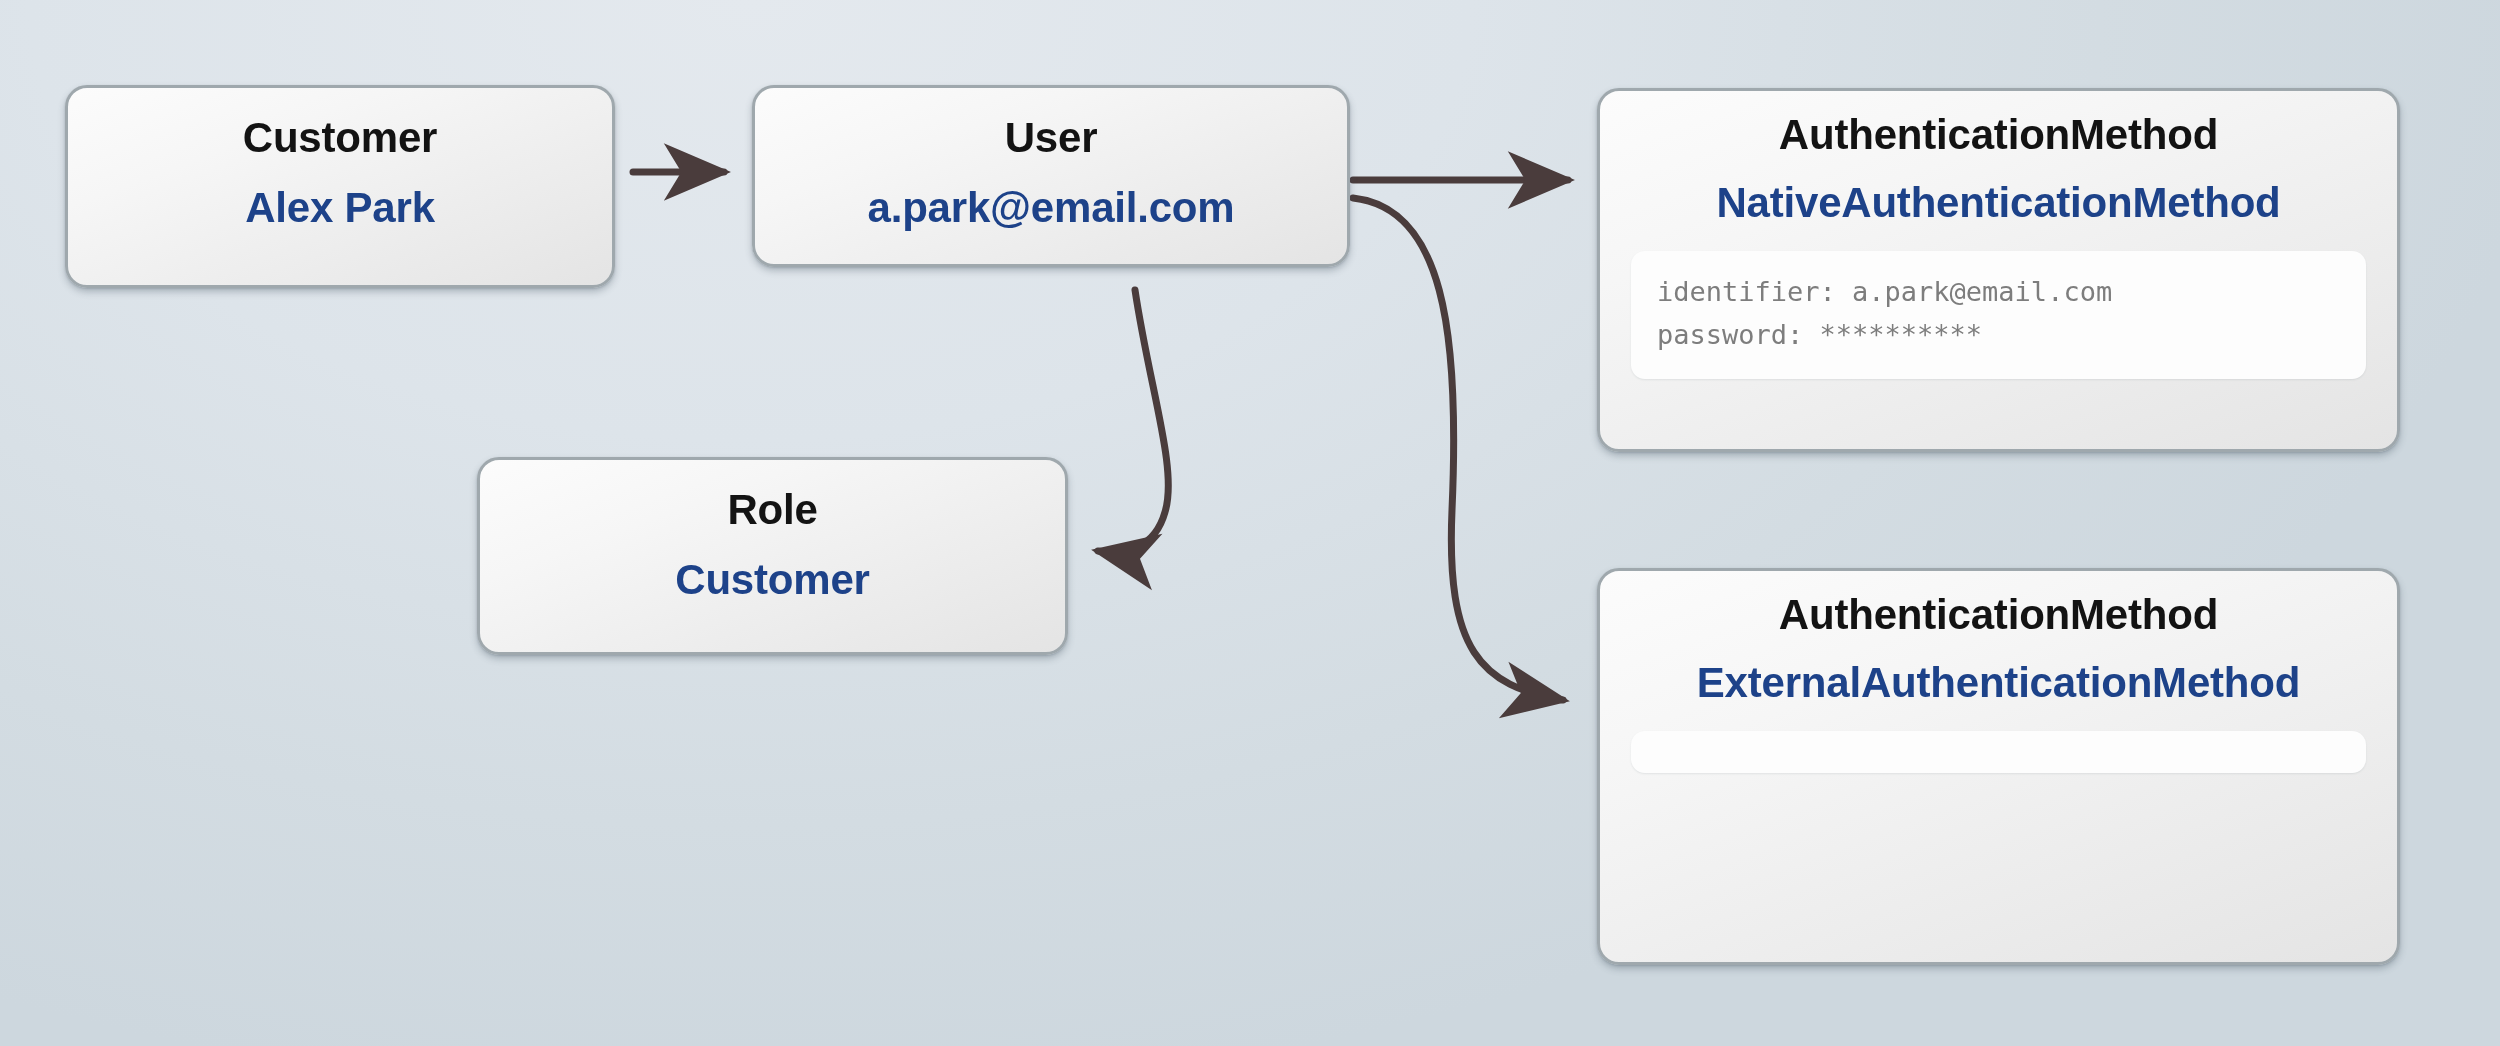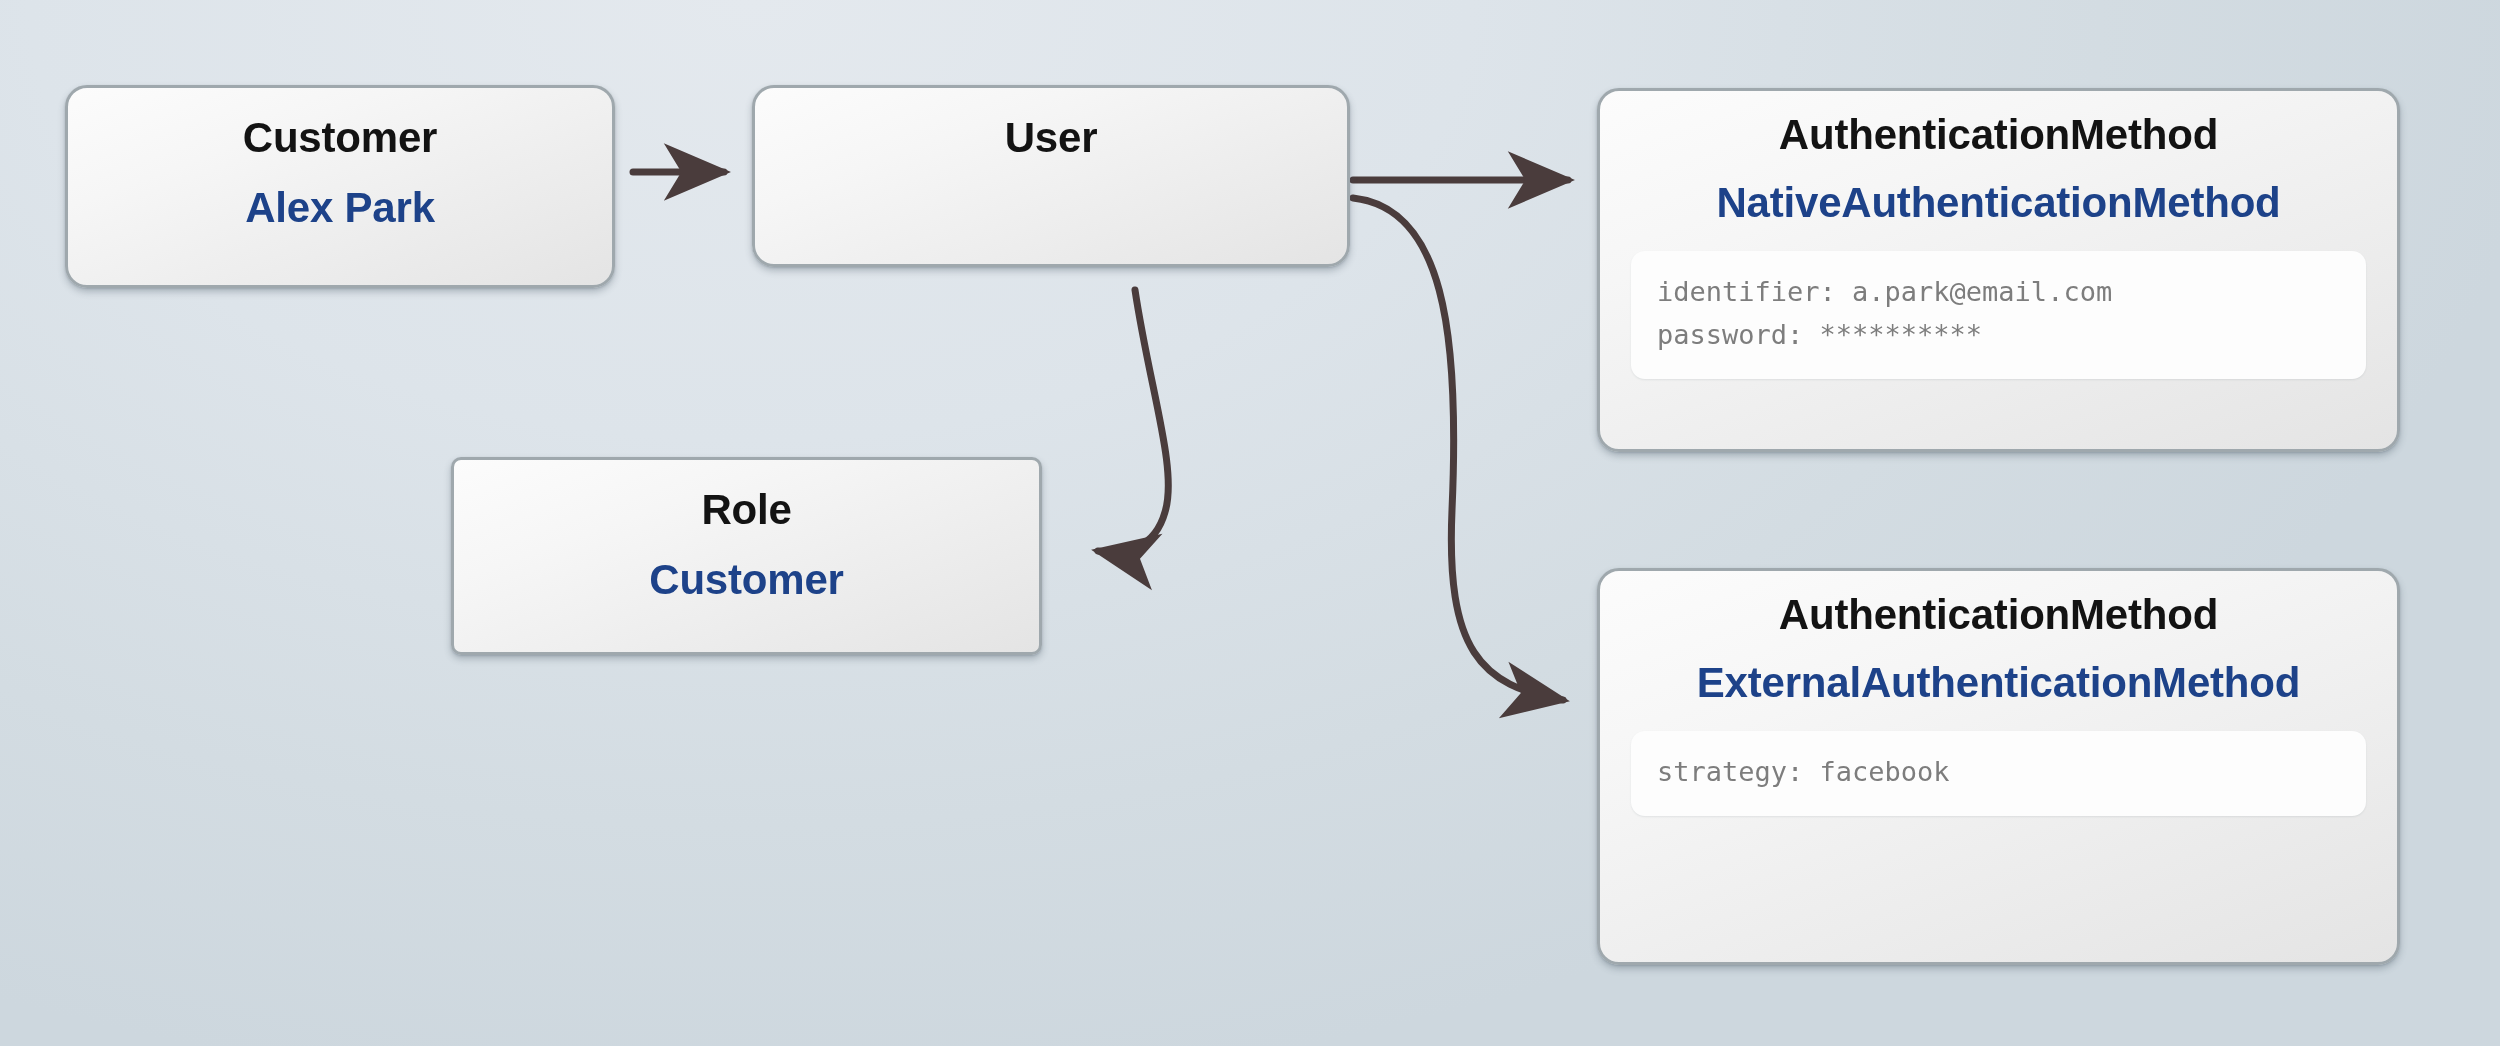--- a/index.html
+++ b/index.html
@@ -87,21 +87,21 @@
     font-family: "DejaVu Sans Mono", "Liberation Mono", monospace;
     font-size: 27px;
     color: #7d7d7d;
     line-height: 1.58;
     white-space: pre;
   }
 
   
   #node-customer { left: 65px;   top: 85px;  width: 550px; height: 203px; }
   #node-user     { left: 752px;  top: 85px;  width: 598px; height: 182px; }
-  #node-role     { left: 451px;  top: 457px; width: 591px; height: 198px; border-radius: 10px; }
+  #node-role     { left: 477px;  top: 457px; width: 591px; height: 198px; }
   #node-auth-native   { left: 1597px; top: 88px;  width: 803px; height: 364px; }
   #node-auth-external { left: 1597px; top: 568px; width: 803px; height: 397px; }
 </style>
 </head>
 <body>
 
 <div id="canvas">
 
   <svg id="wires" viewBox="0 0 2500 1046" width="2500" height="1046" xmlns="http://www.w3.org/2000/svg">
     <defs>
@@ -119,37 +119,37 @@
     <path d="M 1135 290 C 1150 390, 1178 470, 1165 512 C 1155 548, 1125 556, 1098 551" fill="none" stroke="#4a3c3c" stroke-width="7" stroke-linecap="round" marker-end="url(#ah)"></path>
   </svg>
 
   <div id="node-customer" class="node simple">
     <div class="node-title">Customer</div>
     <div class="node-subtitle">Alex Park</div>
   </div>
 
   <div id="node-user" class="node simple">
     <div class="node-title">User</div>
+    <div class="node-subtitle">a.park@email.com</div>
   </div>
 
   <div id="node-role" class="node simple">
     <div class="node-title">Role</div>
     <div class="node-subtitle">Customer</div>
   </div>
 
   <div id="node-auth-native" class="node detailed">
     <div class="node-title">AuthenticationMethod</div>
     <div class="node-subtitle">NativeAuthenticationMethod</div>
     <div class="details">
       <div class="attr-line">identifier: a.park@email.com</div>
       <div class="attr-line">password: **********</div>
     </div>
   </div>
 
   <div id="node-auth-external" class="node detailed">
     <div class="node-title">AuthenticationMethod</div>
     <div class="node-subtitle">ExternalAuthenticationMethod</div>
     <div class="details">
-      <div class="attr-line">strategy: facebook</div>
     </div>
   </div>
 
 </div>
 
 </body></html>

